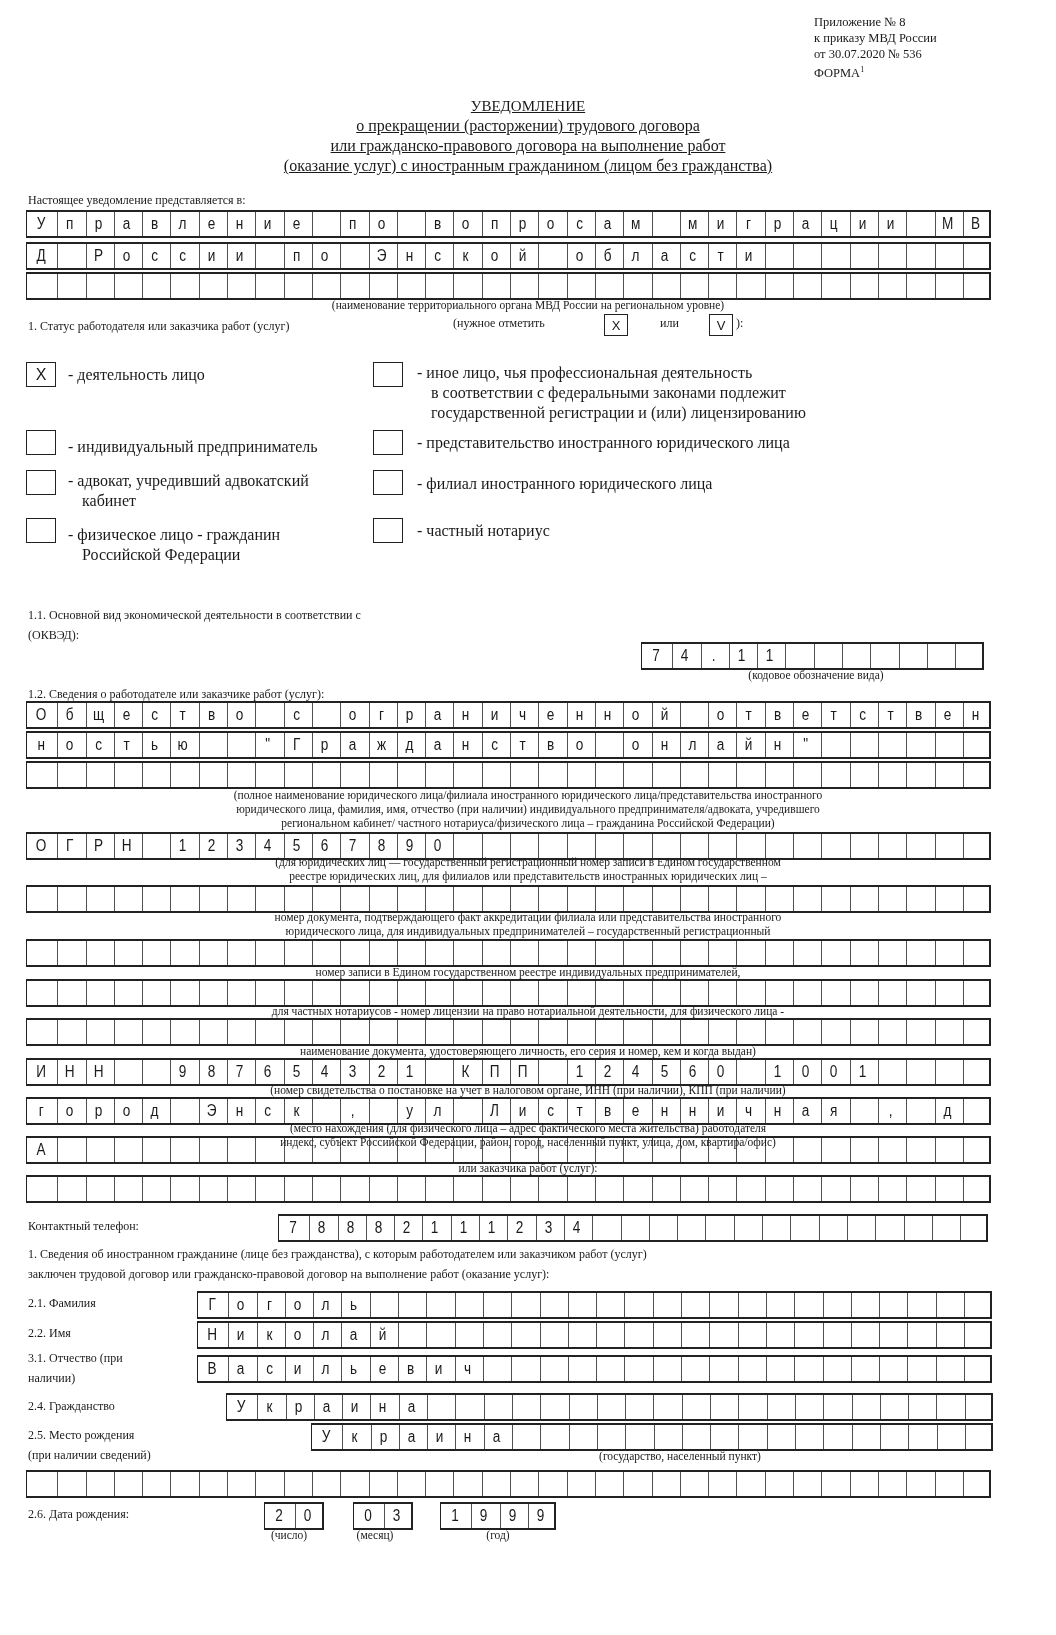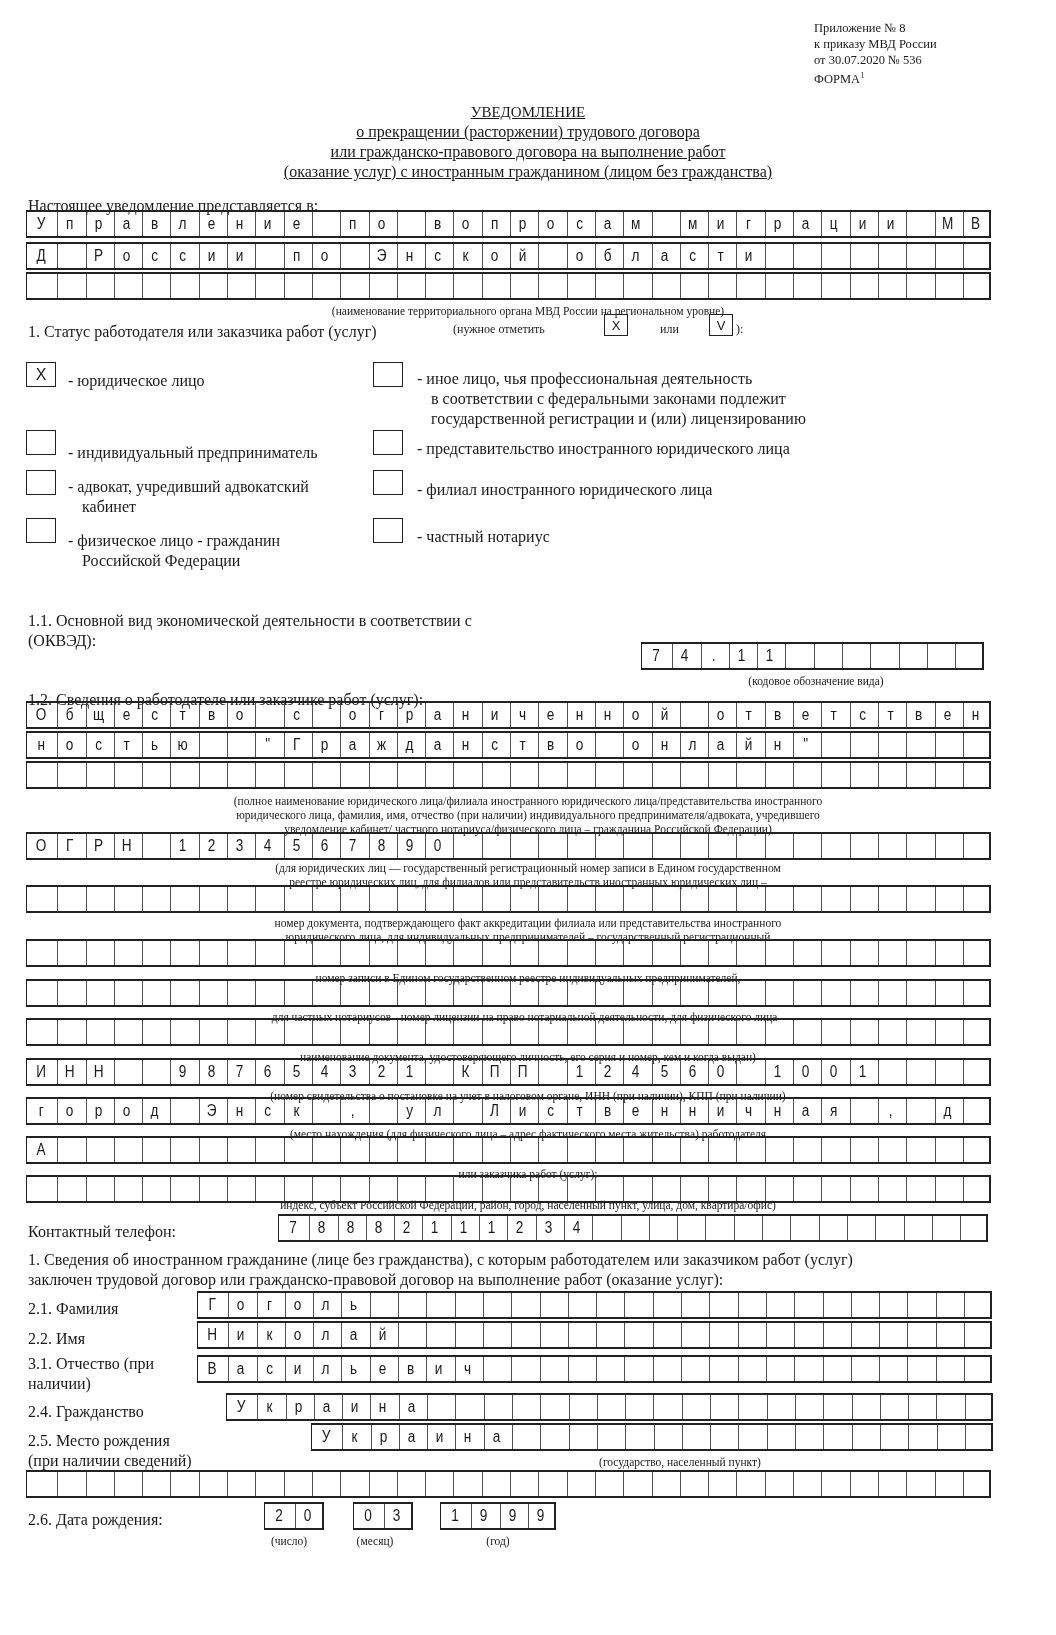--- a/index.html
+++ b/index.html
@@ -1,23 +1,23 @@
 <!DOCTYPE html>
 <html><head>
 <meta charset="utf-8">
 <style>
   html,body{margin:0;padding:0;background:#fff;}
   body{width:1056px;height:1635px;position:relative;overflow:hidden;
        font-family:"Liberation Serif","DejaVu Serif",serif;color:#1a1a1a;}
-  .abs{position:absolute;margin-top:6px;}
+  .abs{position:absolute;}
   .hdr{left:814px;top:14px;font-size:12.5px;line-height:16px;}
   .hdr .b{font-weight:normal;}
   .title{left:0;width:1056px;text-align:center;font-size:16px;line-height:20px;top:96px;text-decoration:underline;}
   .title .t1{font-size:15px;}
-  .lbl{font-size:16px;line-height:20px;}
+  .lbl{font-size:12px;line-height:20px;}
   .small{font-size:11.5px;line-height:14px;text-align:center;}
   .grid{position:absolute;display:flex;height:24px;border:2px solid #222;border-left:1.5px solid #222;}
   .cell{box-sizing:border-box;width:28.3px;height:100%;border-left:1px solid #333;
         font-family:"Liberation Sans","DejaVu Sans",sans-serif;font-size:16px;
         display:flex;align-items:center;justify-content:center;transform:scaleX(0.85);}
   .cell:first-child{border-left:none;}
   .cbox{position:absolute;width:30px;height:25px;border:1.5px solid #222;box-sizing:border-box;
         font-family:"Liberation Sans",sans-serif;font-size:16px;display:flex;align-items:center;justify-content:center;}
   .sbox{position:absolute;width:24px;height:22px;border:1.5px solid #222;box-sizing:border-box;
         font-family:"Liberation Sans",sans-serif;font-size:13px;display:flex;align-items:center;justify-content:center;}
@@ -152,21 +152,21 @@
 <div class="abs small" style="left:0;width:1056px;top:298px">(наименование территориального органа МВД России на региональном уровне)</div>
 
 <div class="abs lbl" style="left:28px;top:316px">1. Статус работодателя или заказчика работ (услуг)</div>
 <div class="abs" style="left:453px;top:316px;font-size:12px">(нужное отметить</div>
 <div class="sbox" style="left:604px;top:314px">X</div>
 <div class="abs" style="left:660px;top:316px;font-size:12px">или</div>
 <div class="sbox" style="left:709px;top:314px">V</div>
 <div class="abs" style="left:736px;top:316px;font-size:12px">):</div>
 
 <div class="cbox" style="left:26px;top:362px">X</div>
-<div class="abs opt" style="left:68px;top:365px">- юридическое лицо</div>
+<div class="abs opt" style="left:68px;top:365px">- деятельность лицо</div>
 
 <div class="cbox" style="left:26px;top:430px"></div>
 <div class="abs opt" style="left:68px;top:437px">- индивидуальный предприниматель</div>
 
 <div class="cbox" style="left:26px;top:470px"></div>
 <div class="abs opt" style="left:68px;top:471px">
   <div>- адвокат, учредивший адвокатский</div>
   <div style="padding-left:14px">кабинет</div>
 </div>
 
@@ -317,21 +317,21 @@
     <div class="cell"></div>
     <div class="cell"></div>
     <div class="cell"></div>
     <div class="cell"></div>
     <div class="cell"></div>
     <div class="cell"></div>
   </div>
 <div class="abs small" style="left:0;width:1056px;top:788px">
   <div>(полное наименование юридического лица/филиала иностранного юридического лица/представительства иностранного</div>
   <div>юридического лица, фамилия, имя, отчество (при наличии) индивидуального предпринимателя/адвоката, учредившего</div>
-  <div>уведомление кабинет/ частного нотариуса/физического лица – гражданина Российской Федерации)</div>
+  <div>региональном кабинет/ частного нотариуса/физического лица – гражданина Российской Федерации)</div>
 </div>
 
 <div class="grid" style="left:26px;top:832px">
     <div class="cell">О</div>
     <div class="cell">Г</div>
     <div class="cell">Р</div>
     <div class="cell">Н</div>
     <div class="cell"></div>
     <div class="cell">1</div>
     <div class="cell">2</div>
@@ -659,21 +659,21 @@
     <div class="cell"></div>
     <div class="cell"></div>
     <div class="cell"></div>
     <div class="cell"></div>
     <div class="cell"></div>
     <div class="cell"></div>
     <div class="cell"></div>
     <div class="cell"></div>
     <div class="cell"></div>
   </div>
-<div class="abs small" style="left:0;width:1056px;top:1192px">индекс, субъект Российской Федерации, район, город, населенный пункт, улица, дом, квартира/офис)</div>
+<div class="abs small" style="left:0;width:1056px;top:1135px">индекс, субъект Российской Федерации, район, город, населенный пункт, улица, дом, квартира/офис)</div>
 
 <div class="abs lbl" style="left:28px;top:1216px">Контактный телефон:</div>
 <div class="grid" style="left:278px;top:1214px">
     <div class="cell">7</div>
     <div class="cell">8</div>
     <div class="cell">8</div>
     <div class="cell">8</div>
     <div class="cell">2</div>
     <div class="cell">1</div>
     <div class="cell">1</div>

